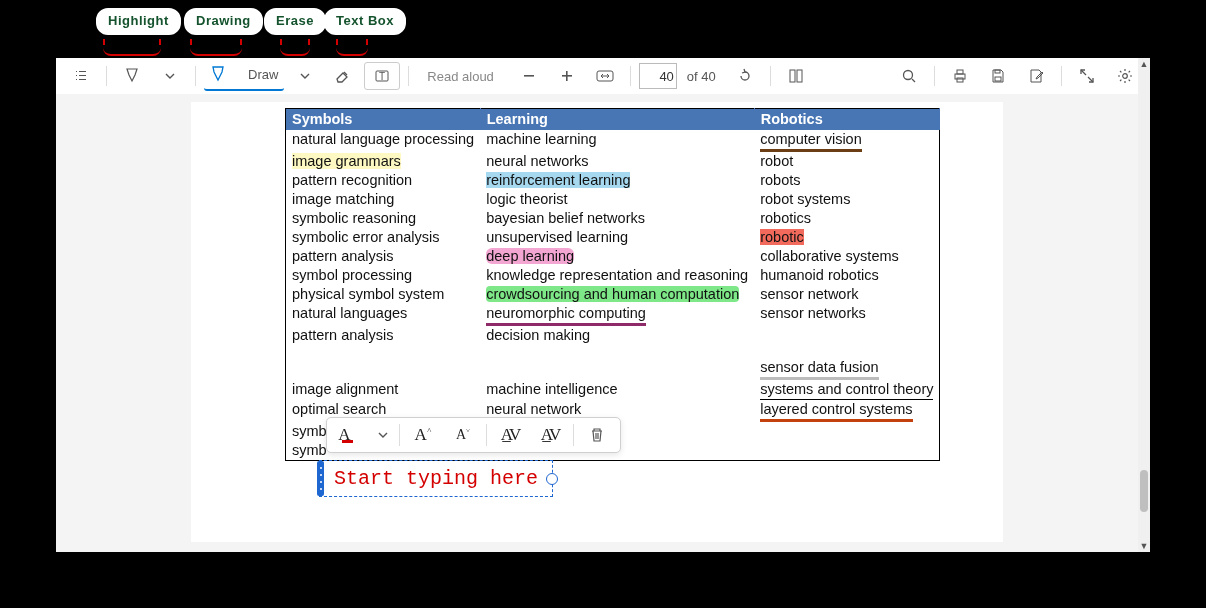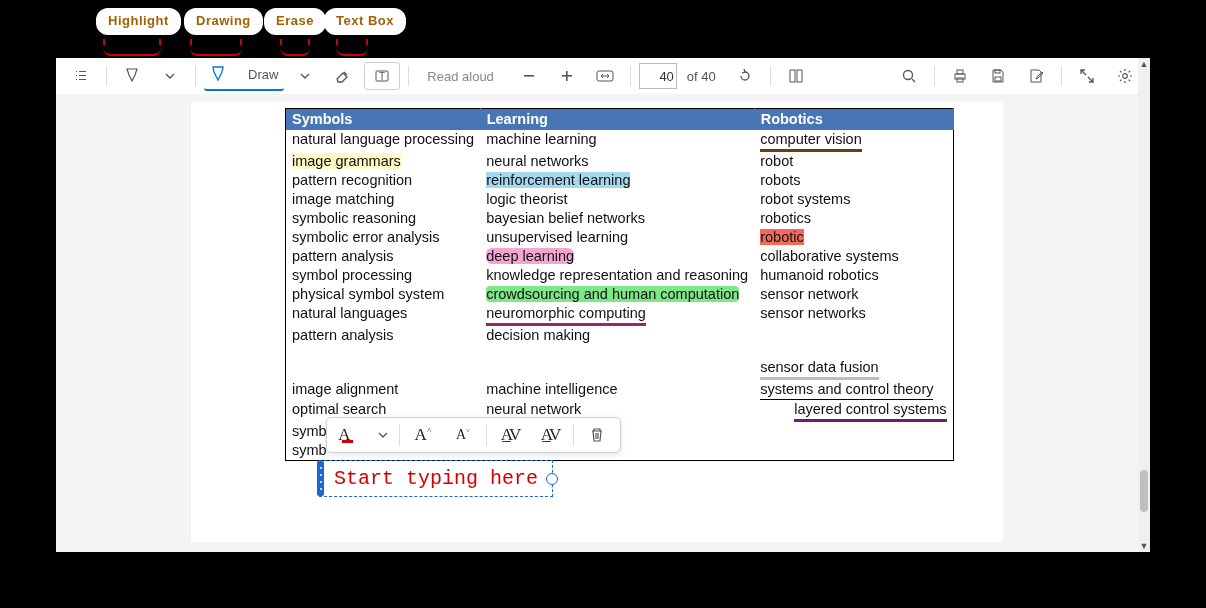--- a/index.html
+++ b/index.html
@@ -20,21 +20,21 @@
     height: 48px;
     width: 100%;
   }
   .bubble {
     position: absolute;
     top: 0;
     background: #fff;
     border: 2px solid #fff;
     border-radius: 12px;
     padding: 3px 10px 5px 10px;
-    color: #a16207;
+    color: #14532d;
     font-weight: bold;
     font-size: 13px;
     letter-spacing: 0.5px;
   }
   .brace {
     position: absolute;
     top: 34px;
     height: 12px;
     border-bottom: 2px solid #d40000;
     border-bottom-left-radius: 8px;
@@ -144,21 +144,21 @@
 
   
   .hl-yellow { background: #fef9c3; }
   .hl-blue { background: #a6d8ef; }
   .hl-pink  { background: #f4a6d3; border-radius: 6px;}
   .hl-green { background: #7ee787; border-radius: 4px;}
   .hl-red { background: #f26a5c; }
   .ul-brown { border-bottom: 3px solid #6b3e15; display:inline-block; }
   .ul-plum  { border-bottom: 3px solid #8e2a68; display:inline-block; }
   .ul-gray  { border-bottom: 3px solid #bcbcbc; display:inline-block;margin-top:32px; }
-  .ul-indigo{ border-bottom: 3px solid #701a75; display:inline-block;margin-left:34px; }
+  .ul-indigo{ border-bottom: 3px solid #c2410c; display:inline-block; }
   .ul-black { border-bottom: 1.5px solid #000; display:inline-block; }
 
   
   .fmt-toolbar {
     position: absolute;
     left: 135px;
     top: 315px;
     height: 34px;
     background: #fff;
     border: 1px solid #d0d0d0;

